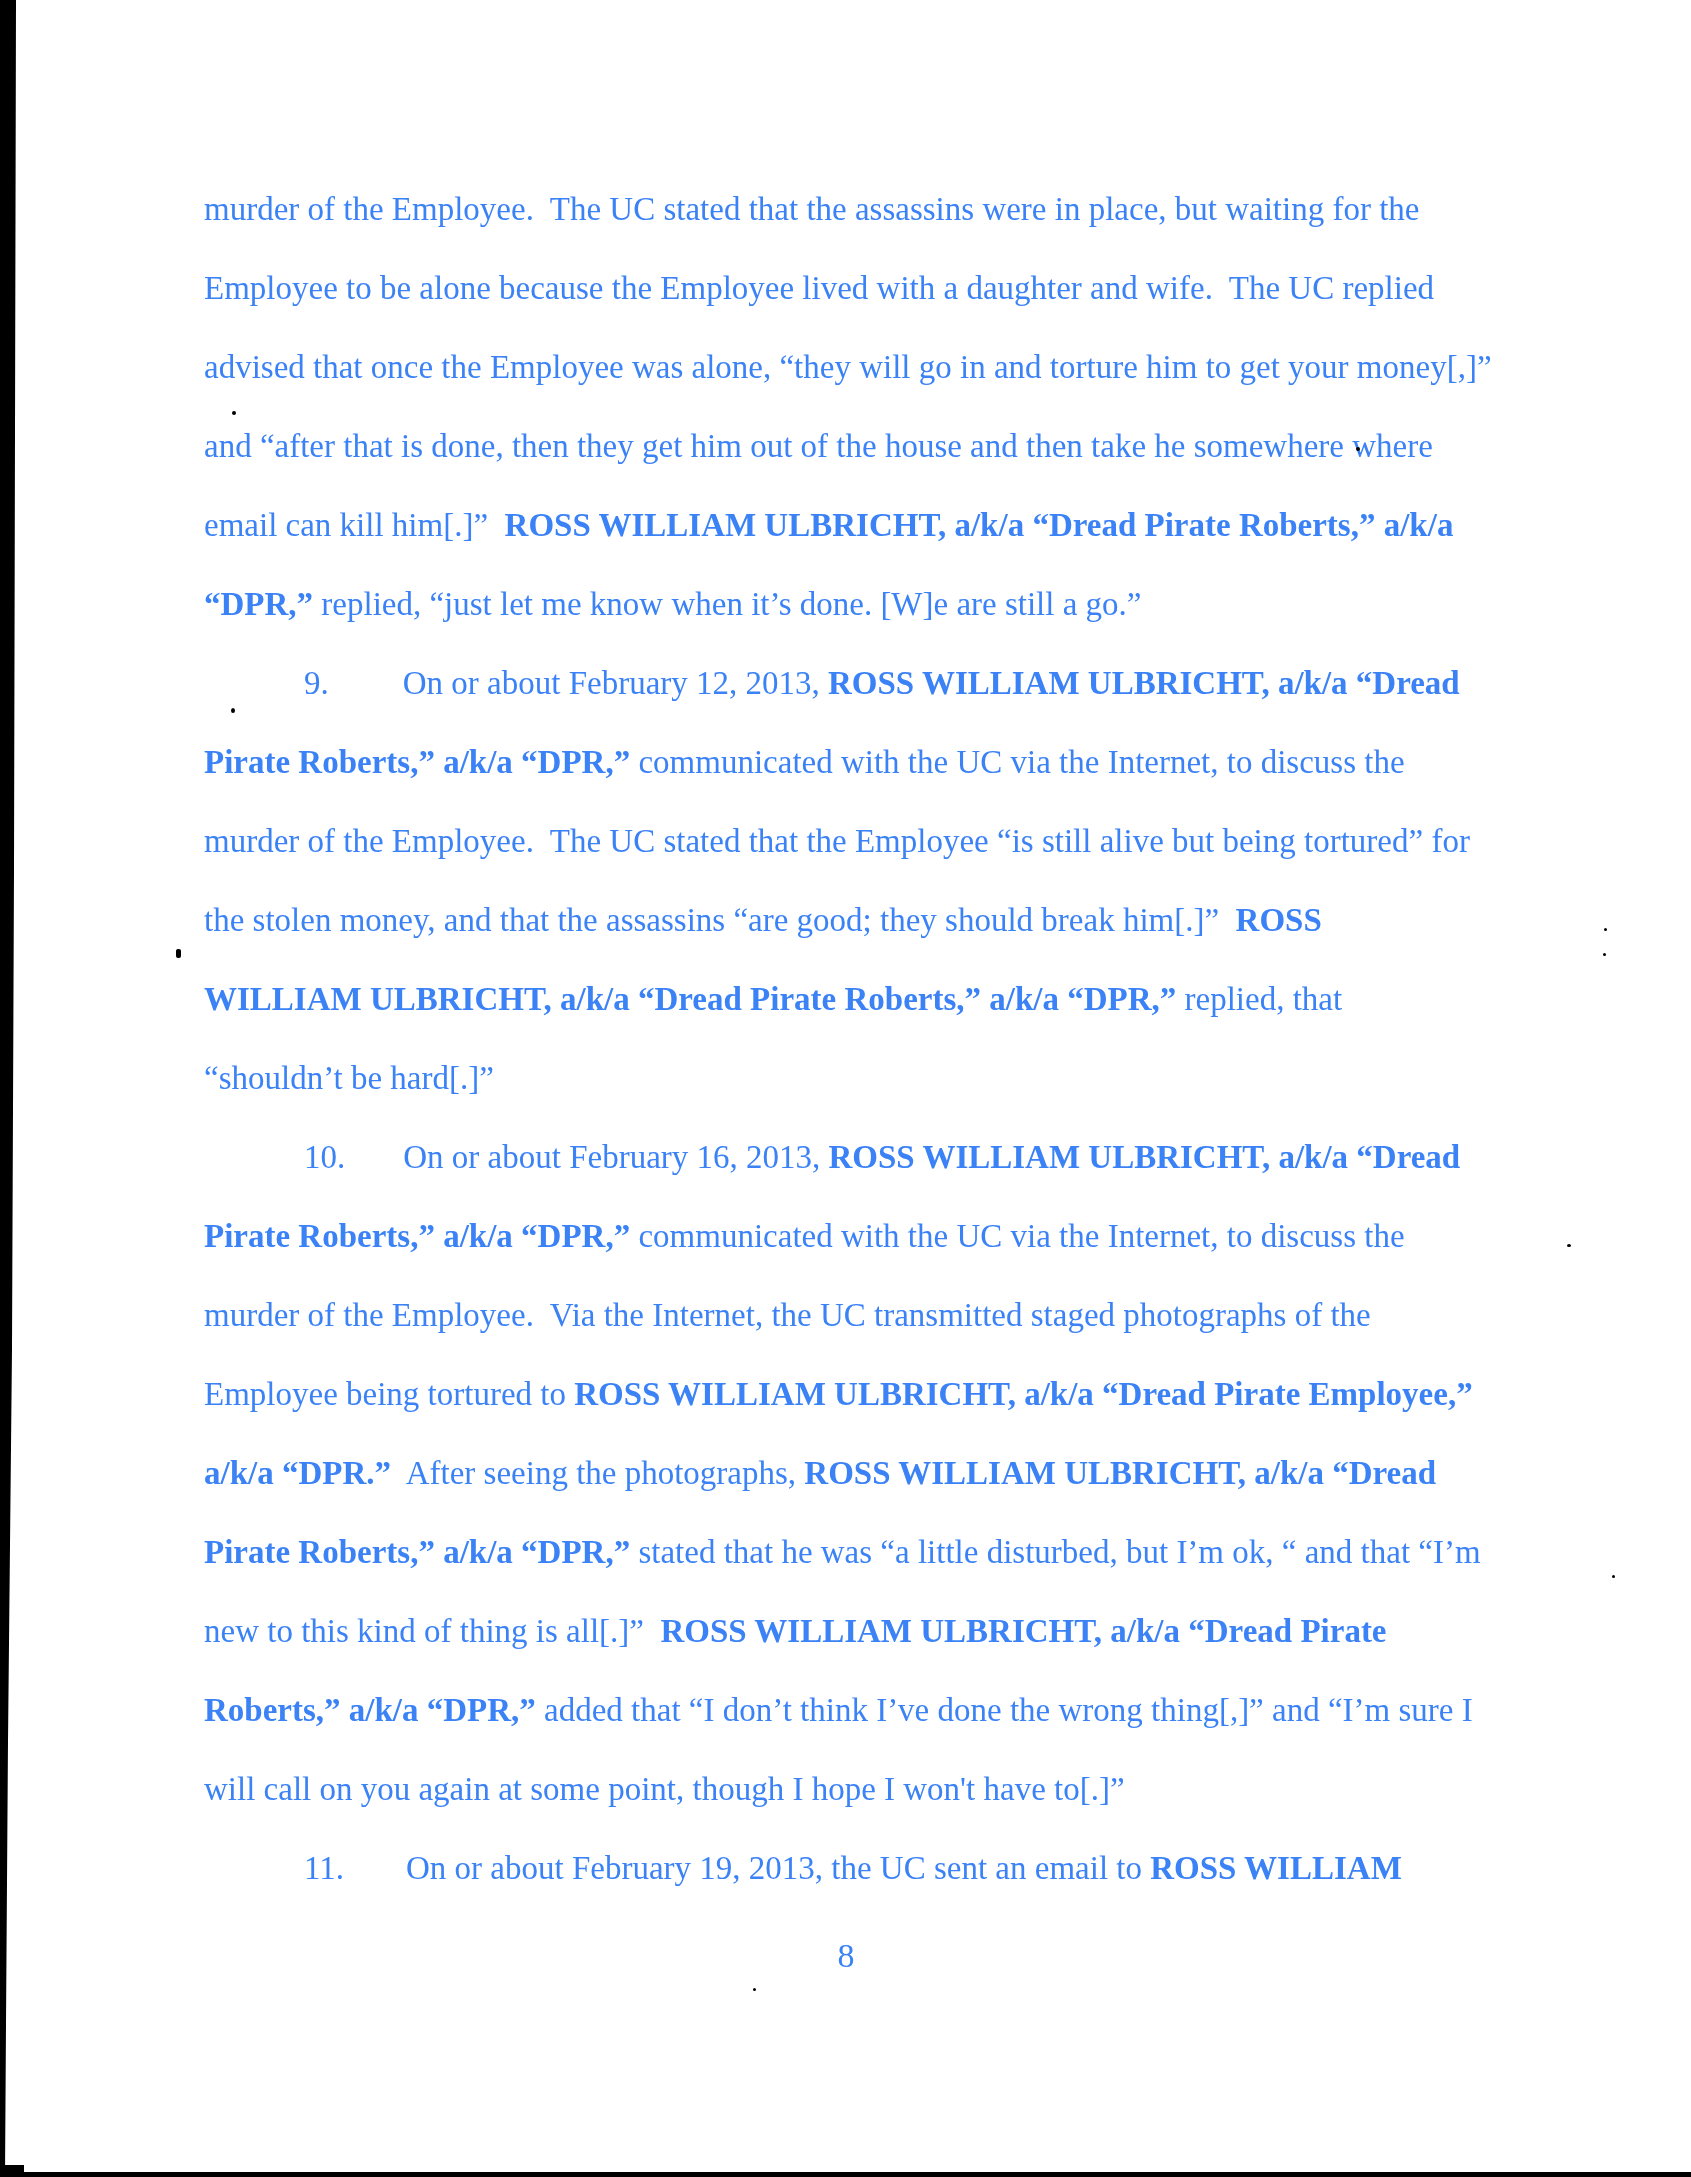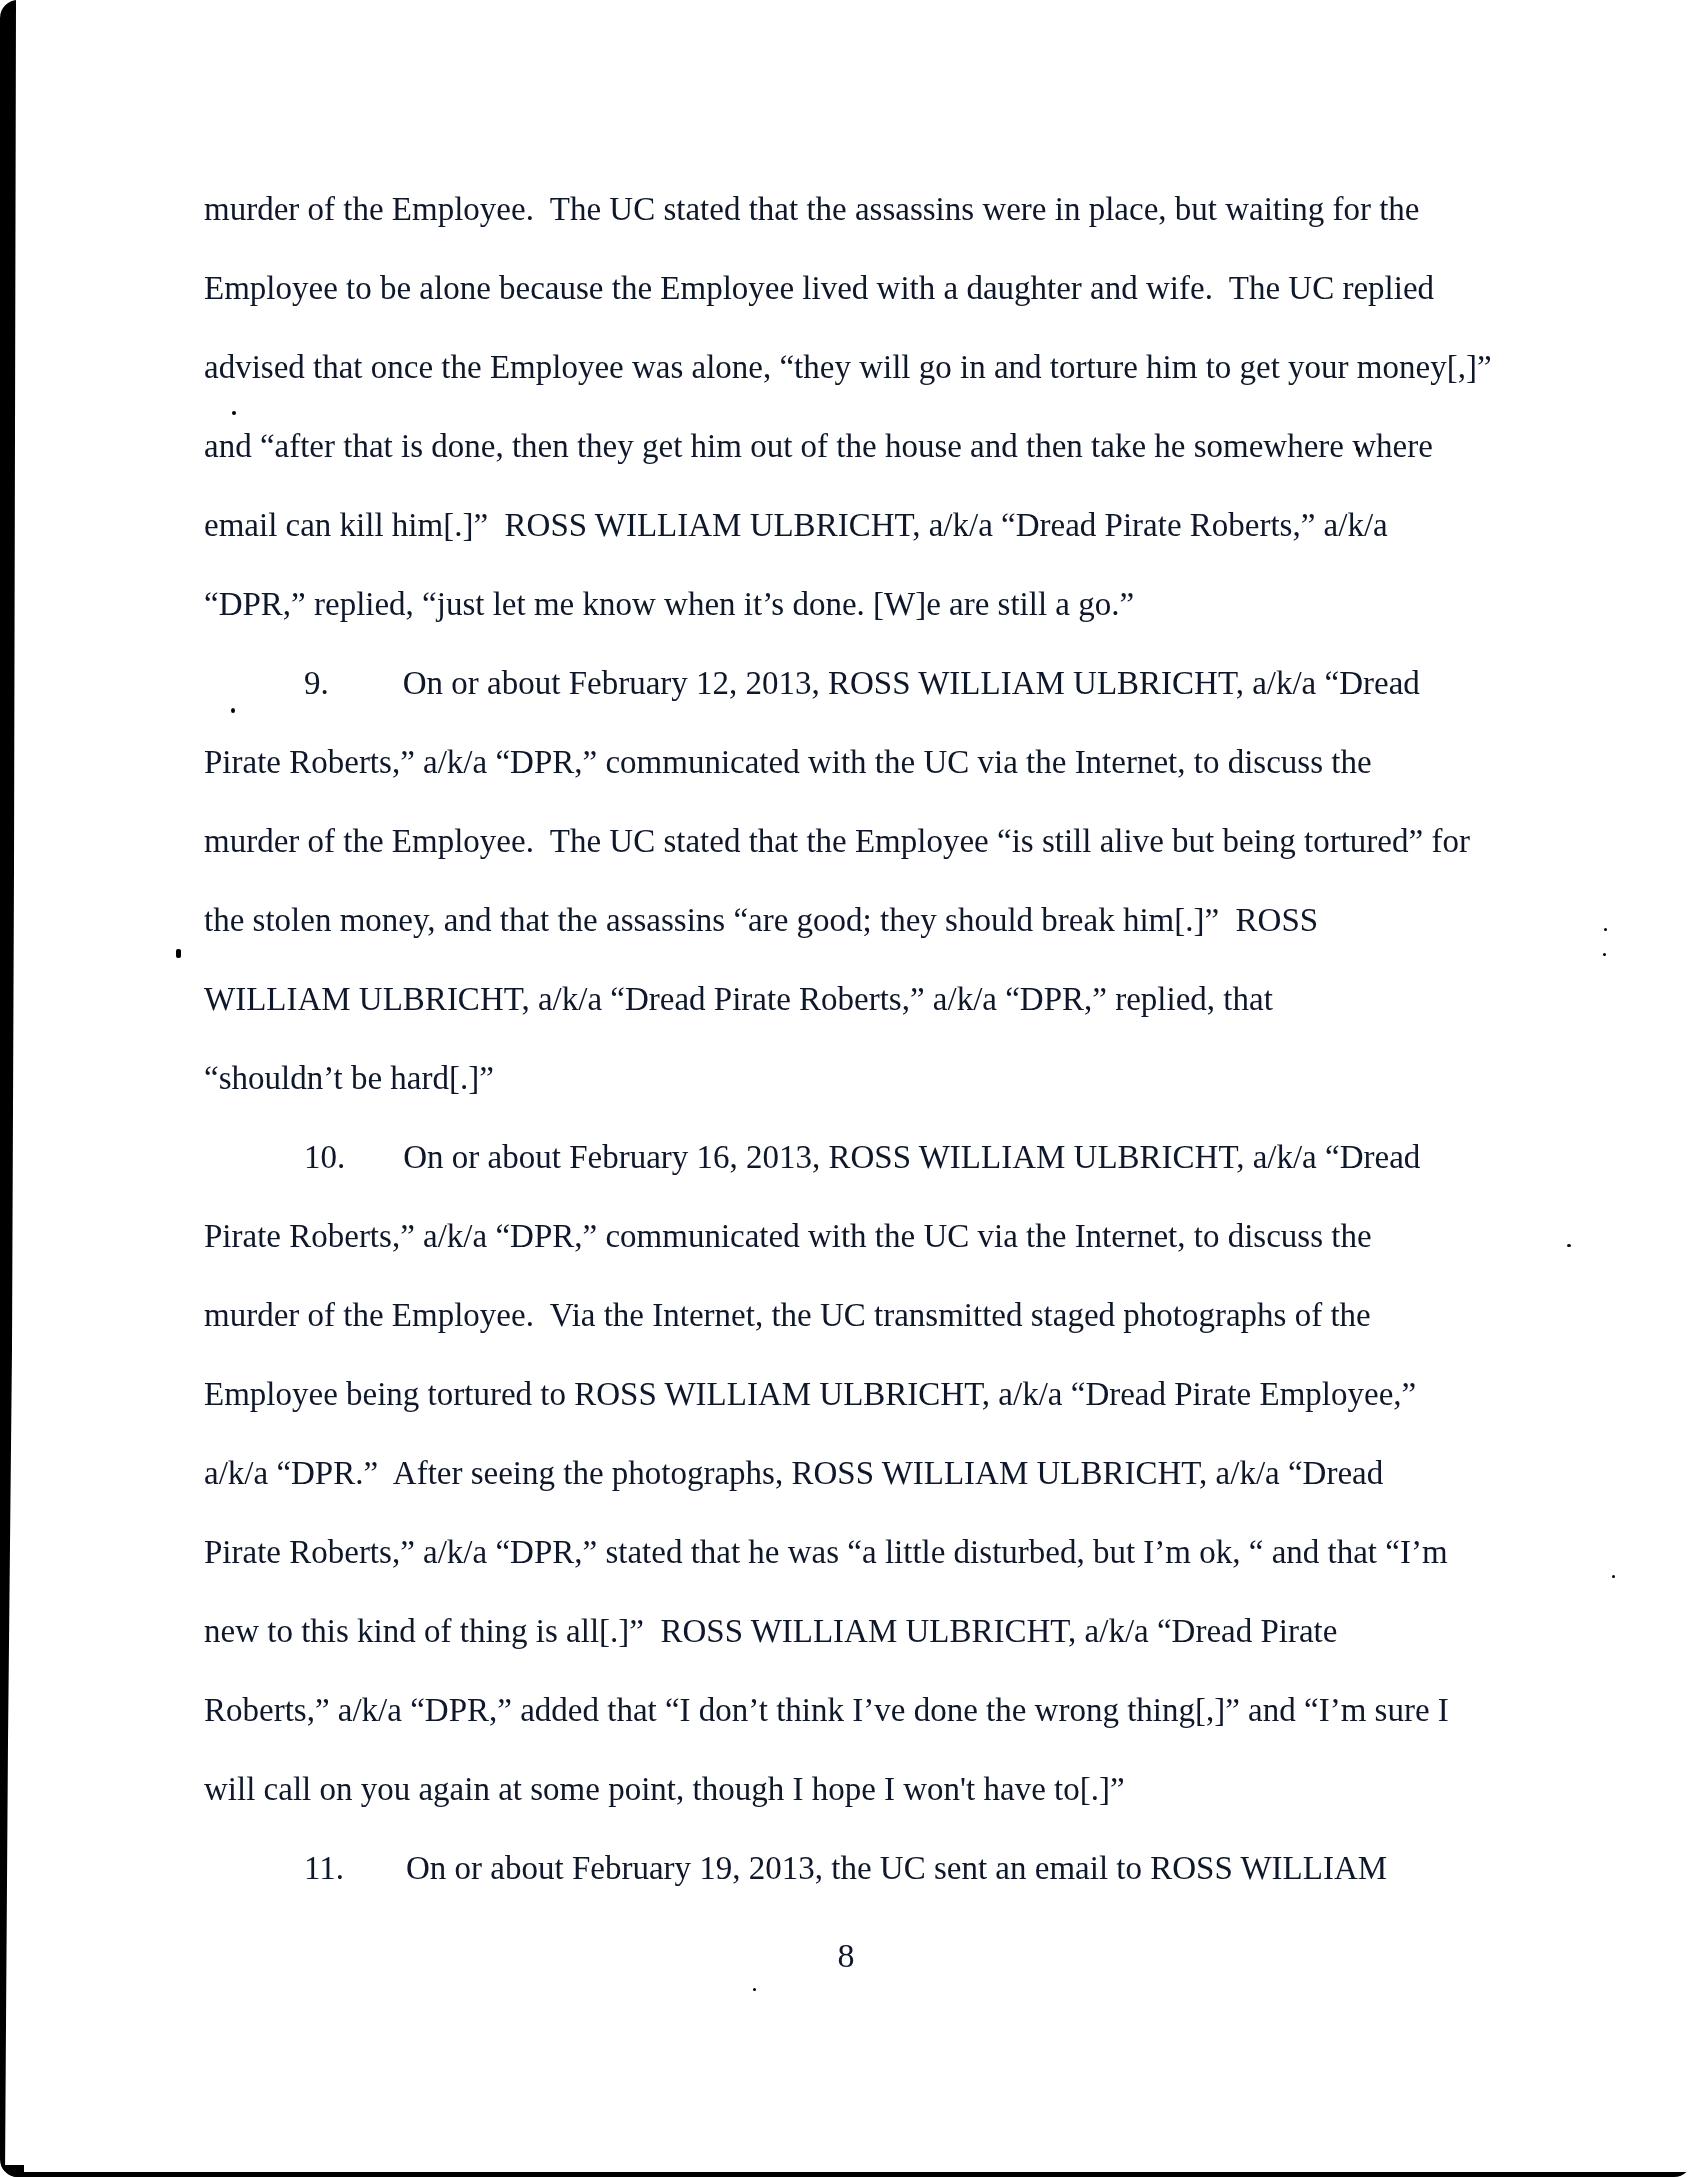--- a/index.html
+++ b/index.html
@@ -7,22 +7,21 @@
     padding: 0;
     background: #ffffff;
   }
   .page {
     position: relative;
     width: 1692px;
     height: 2177px;
     background: #ffffff;
     overflow: hidden;
     font-family: "Liberation Serif", "DejaVu Serif", serif;
-    color: #0f172a;
-    border-radius: 18px;
+    color: #3b82f6;
   }
   
   .left-bar {
     position: absolute;
     left: 0; top: 0;
     width: 16px; height: 2177px;
     background: #000000;
     clip-path: polygon(0 0, 16px 0, 14px 40%, 12px 62%, 8px 80%, 6px 93%, 5px 100%, 0 100%);
   }
   .bottom-bar {
@@ -43,21 +42,21 @@
     left: 204px;
     width: 1323px;
   }
   .line {
     height: 79px;
     font-size: 33px;
     line-height: 40px;
     white-space: pre;
   }
   .line .bold {
-    font-weight: normal;
+    font-weight: bold;
   }
   .gap {
     display: inline-block;
     height: 1px;
   }
   .page-number {
     position: absolute;
     top: 1936px;
     left: 0;
     width: 1692px;

